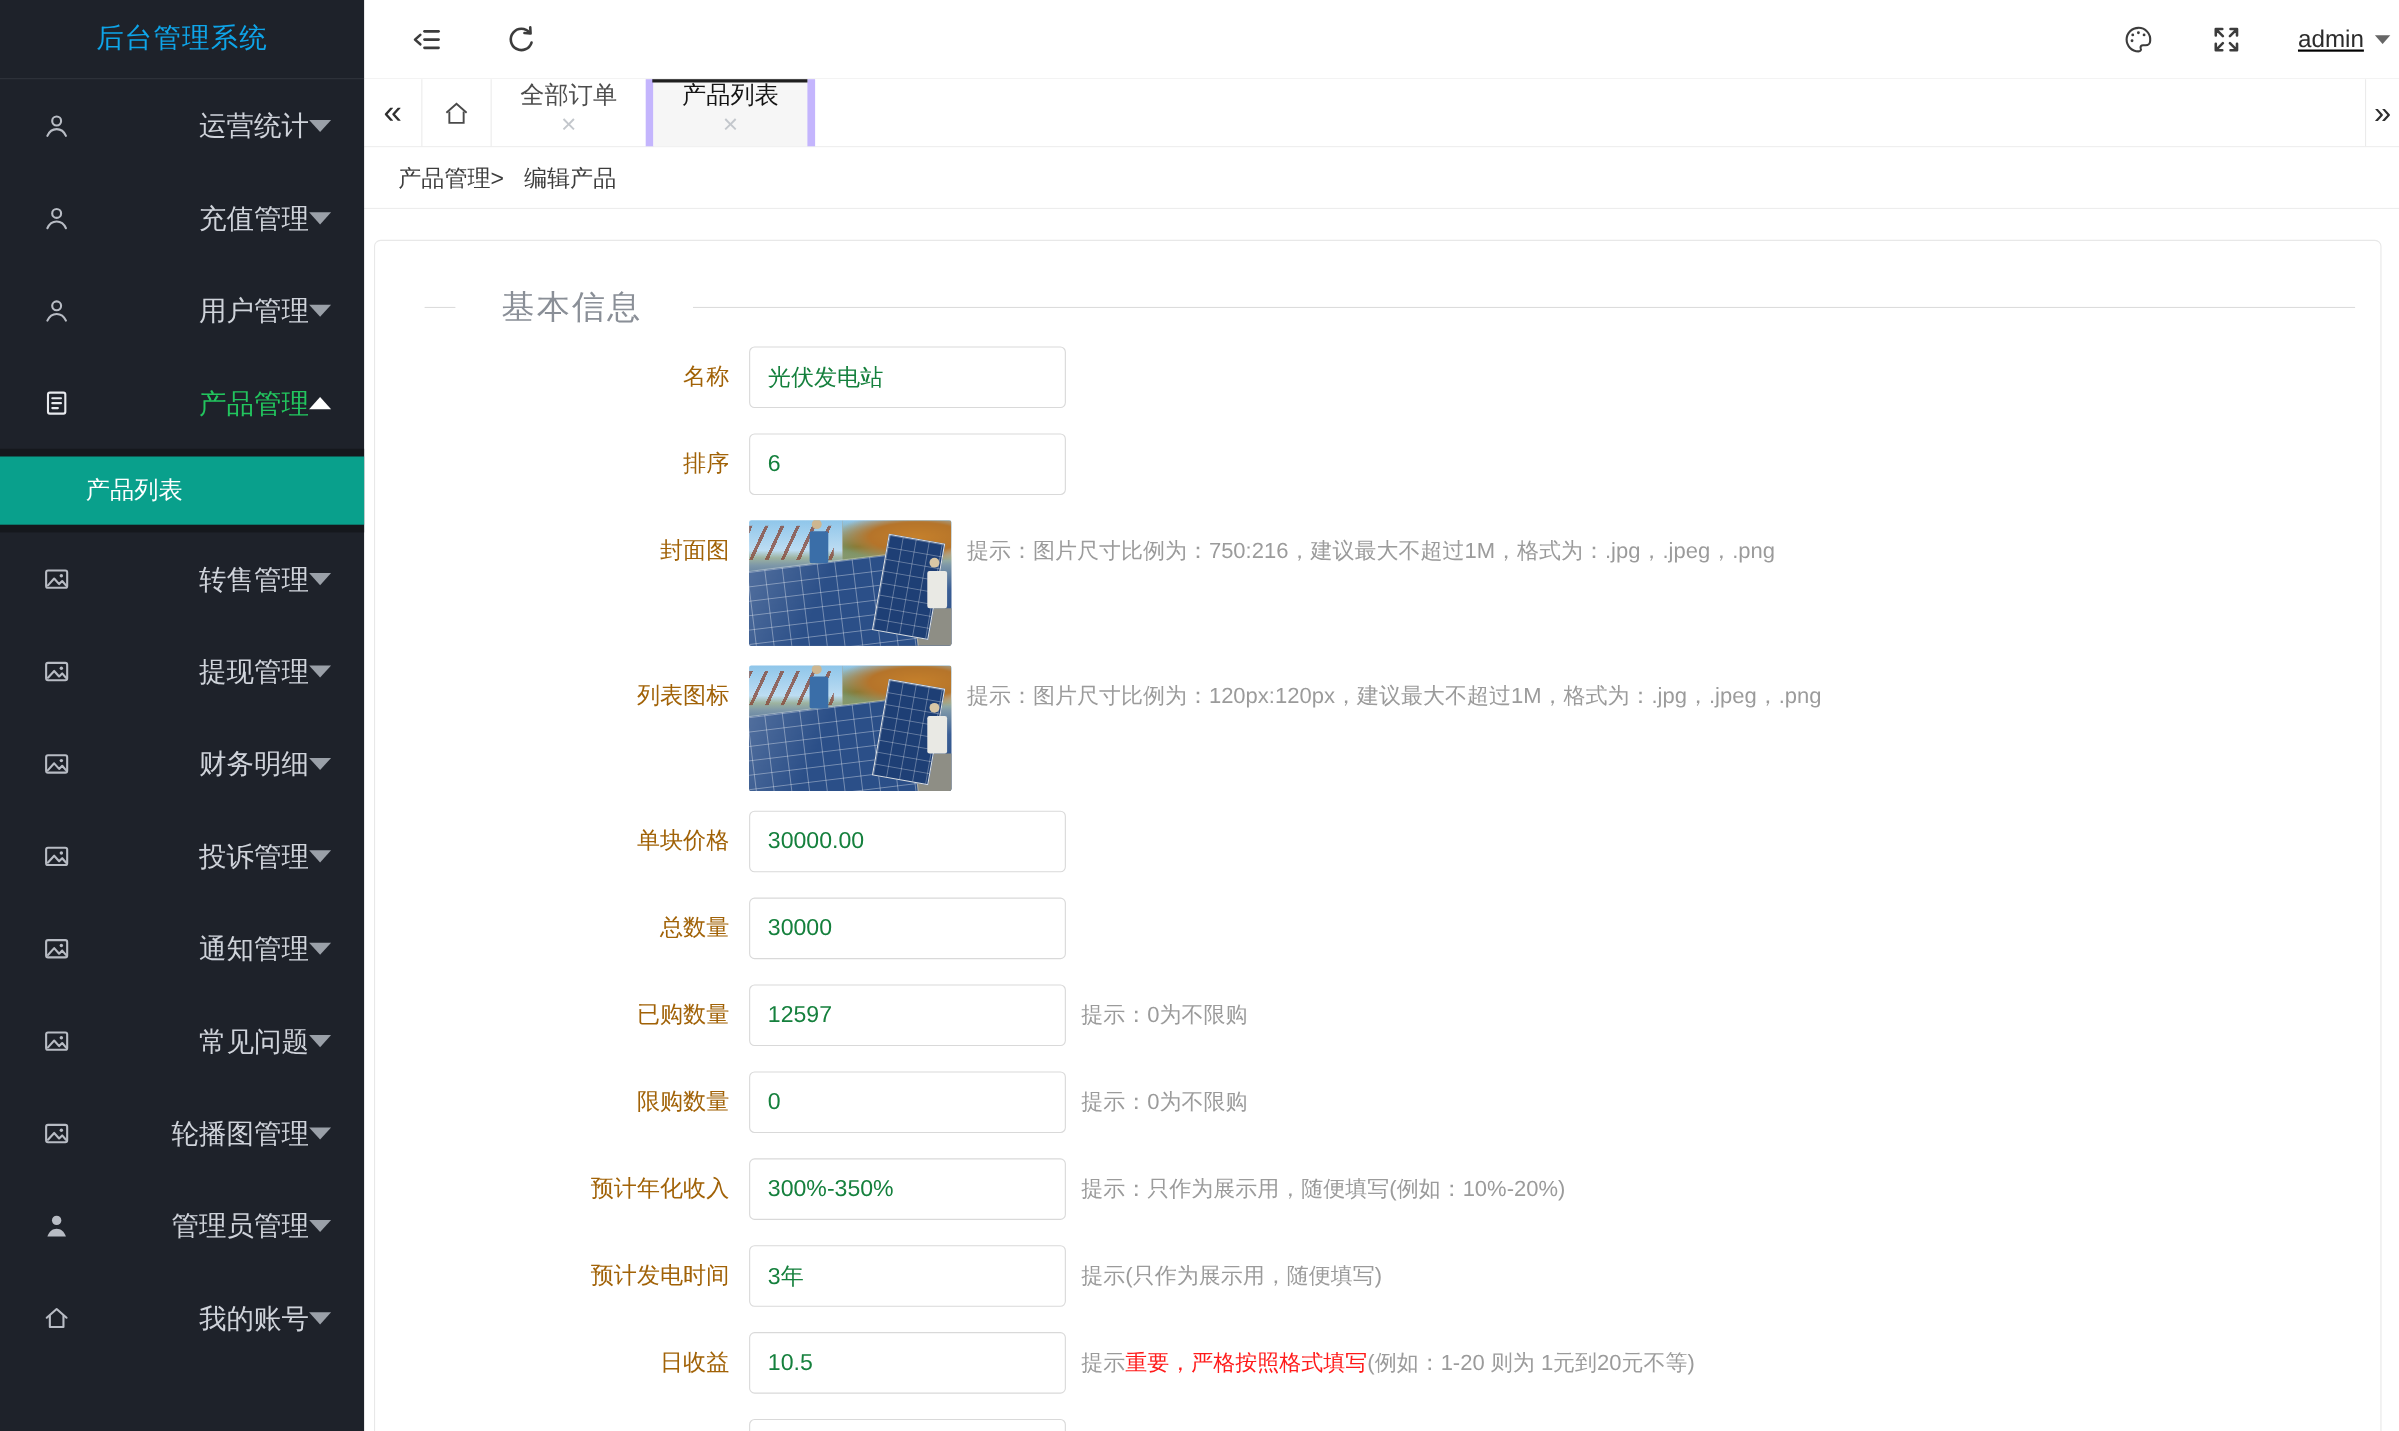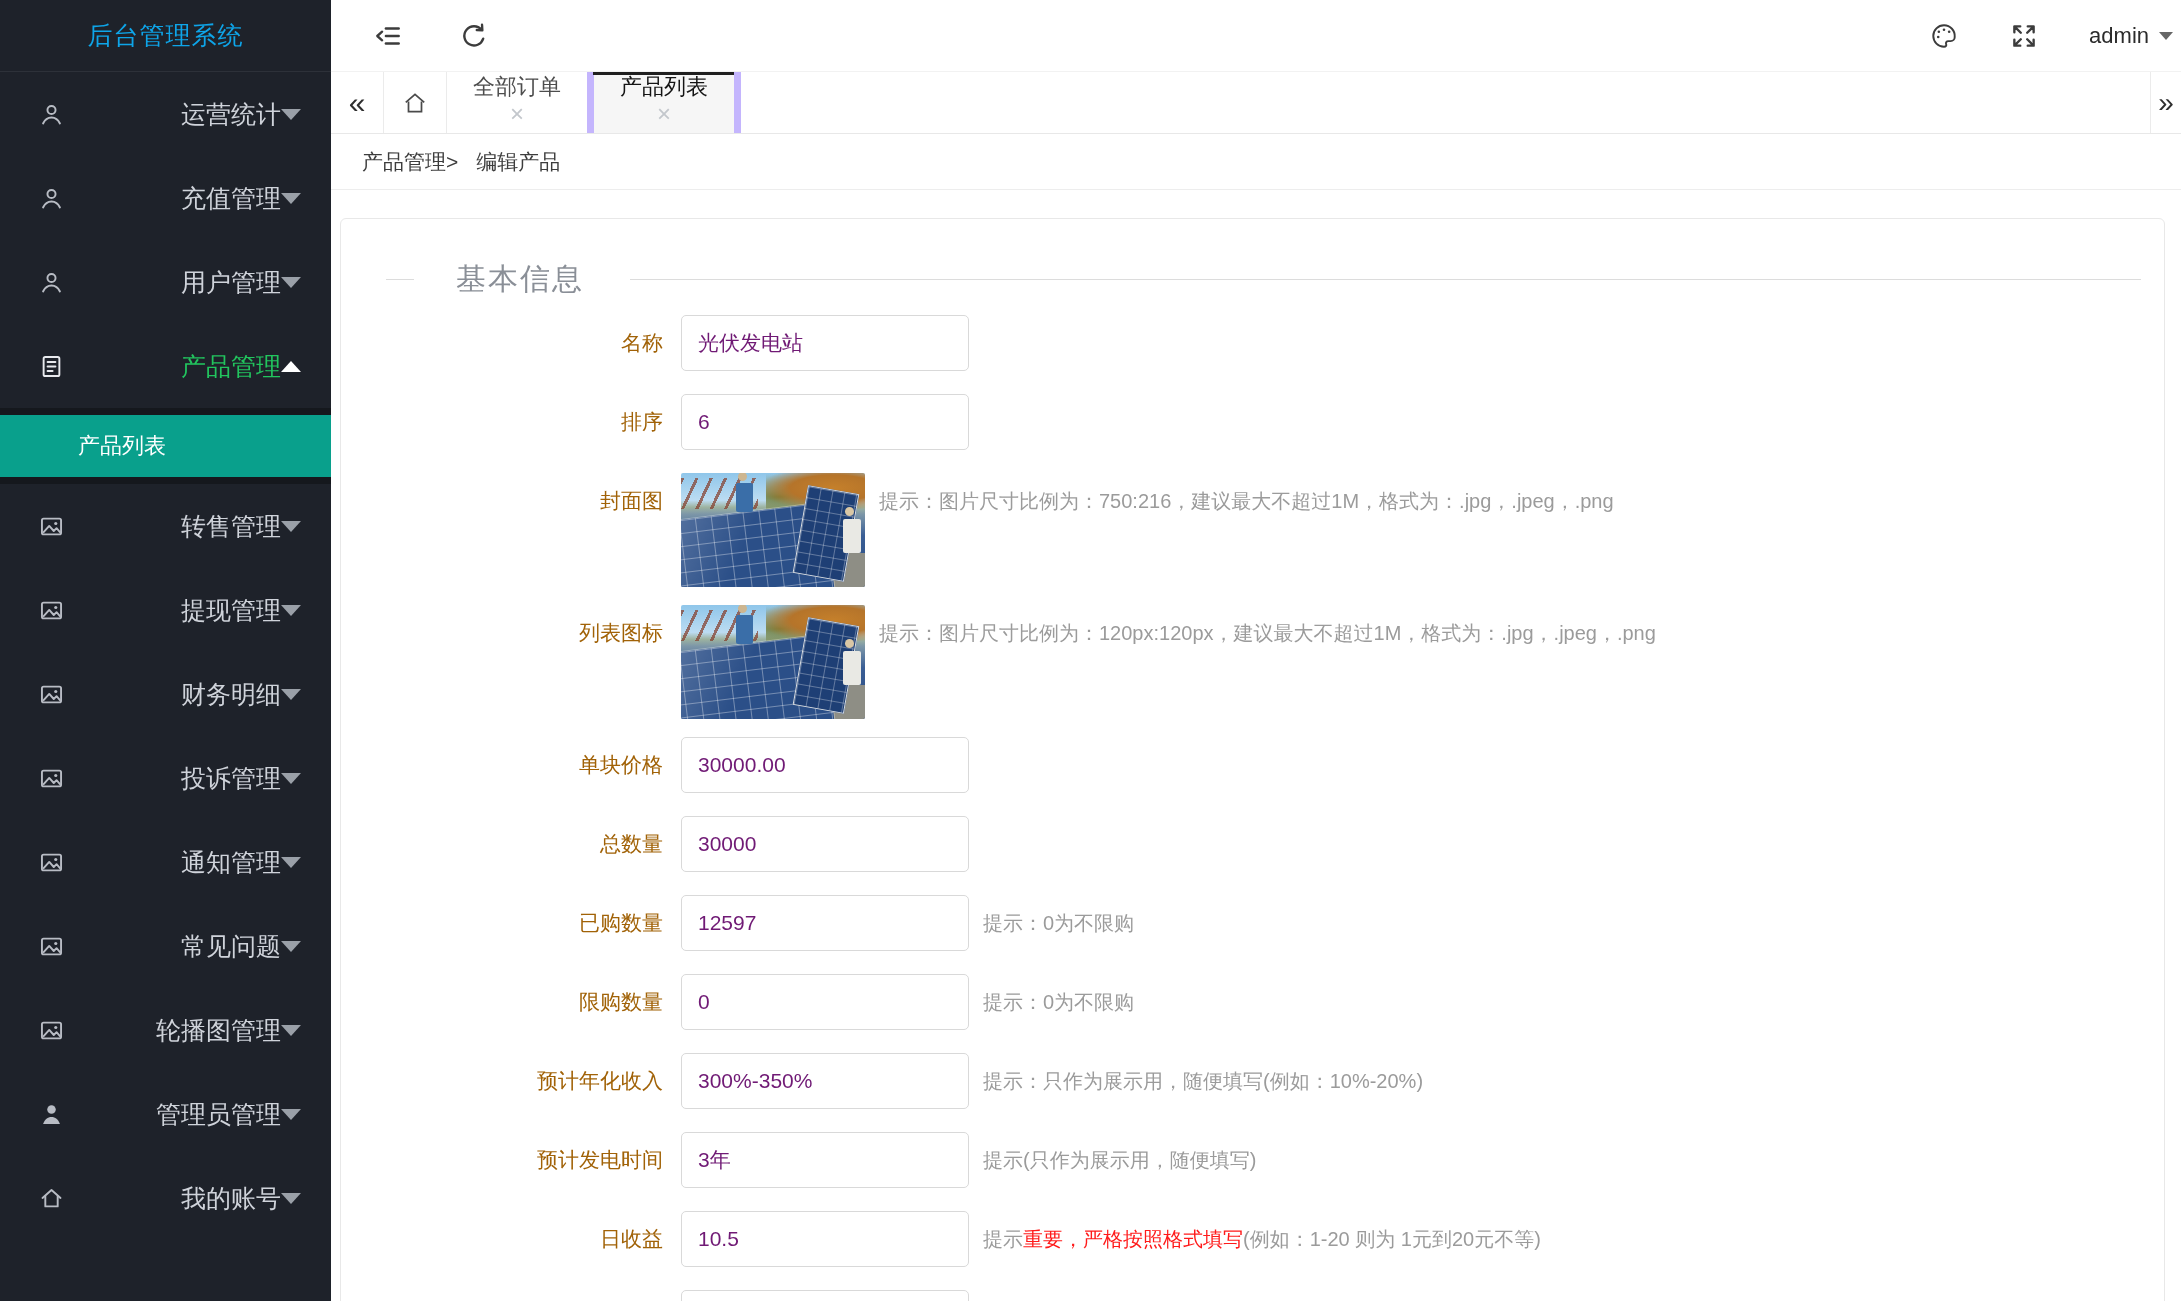--- a/index.html
+++ b/index.html
@@ -23,21 +23,21 @@
   .subitem{height:62px;line-height:62px;padding-left:78px;font-size:22px;color:#fff;
            background:#09A08C;cursor:pointer;}
 
   
   .main{position:absolute;left:331px;top:0;right:0;bottom:0;}
 
   .header{height:71px;border-bottom:1px solid #f2f2f2;display:flex;align-items:center;background:#fff;}
   .hleft{display:flex;align-items:center;gap:56px;padding-left:42px;}
   .hbtn{width:30px;height:30px;display:flex;align-items:center;justify-content:center;cursor:pointer;}
   .hright{margin-left:auto;display:flex;align-items:center;gap:50px;padding-right:8px;}
-  .admin-wrap{display:flex;align-items:center;gap:10px;cursor:pointer;}
+  .admin-wrap{display:flex;align-items:center;gap:10px;cursor:pointer;text-decoration:underline;}
   .admin-name{font-size:22px;color:#2b2b2b;}
   .tinycaret{width:0;height:0;border-left:7px solid transparent;border-right:7px solid transparent;border-top:8px solid #666;}
 
   .tabbar{height:61px;display:flex;align-items:stretch;border-bottom:1px solid #e8e8e8;background:#fff;}
   .tcell{display:flex;align-items:center;justify-content:center;border-right:1px solid #ebebeb;cursor:pointer;}
   .tcell.larrow{width:52px;font-size:30px;color:#2f2f2f;}
   .tcell.home{width:62px;}
   .tab{padding:0 26px;display:flex;align-items:center;font-size:22px;color:#4d4d4d;
        border-right:7px solid #c4b5fd;position:relative;cursor:pointer;white-space:nowrap;flex-direction:column;}
   .tab .x{font-size:24px;color:#c3c7cc;line-height:1;}
@@ -54,21 +54,21 @@
         border-radius:6px;background:#fff;box-sizing:border-box;}
   .legend{margin-top:41px;padding-left:45px;padding-right:23px;display:flex;align-items:center;height:38px;gap:31px;}
   .legend .l1{width:28px;height:1px;background:#dcdcdc;}
   .legend .ltext{margin:0 15px 0 11px;font-size:30px;color:#8a8f97;letter-spacing:2px;white-space:nowrap;}
   .legend .l2{flex:1;height:1px;background:#dcdcdc;}
 
   .form{margin-top:17px;}
   .frow{display:flex;align-items:flex-start;margin-bottom:23px;}
   .flabel{width:322px;text-align:right;font-size:21px;color:#a16207;line-height:56px;flex:none;white-space:nowrap;}
   .finput{width:288px;height:56px;margin-left:18px;border:1px solid #d9d9d9;border-radius:5px;
-          padding:0 16px;font-size:21px;color:#701a75;box-sizing:border-box;background:#fff;
+          padding:0 16px;font-size:21px;color:#15803d;box-sizing:border-box;background:#fff;
           font-family:inherit;outline:none;}
   .fhint{margin-left:14px;font-size:20px;color:#9b9b9b;line-height:56px;white-space:nowrap;}
   .fhint .red{color:#ff1a1a;}
   .img-row{margin-bottom:18px;}
 
   
   .thumb{position:relative;width:184px;height:114px;margin-left:18px;overflow:hidden;border-radius:2px;
          background:linear-gradient(180deg,#8fc6ea 0%,#bcdcf2 24%,#9db3a0 30%,#7d97a8 36%,#3a5e95 55%,#27497e 100%);
          cursor:pointer;flex:none;}
   .t-foliage{position:absolute;top:0;right:0;width:54%;height:32%;

